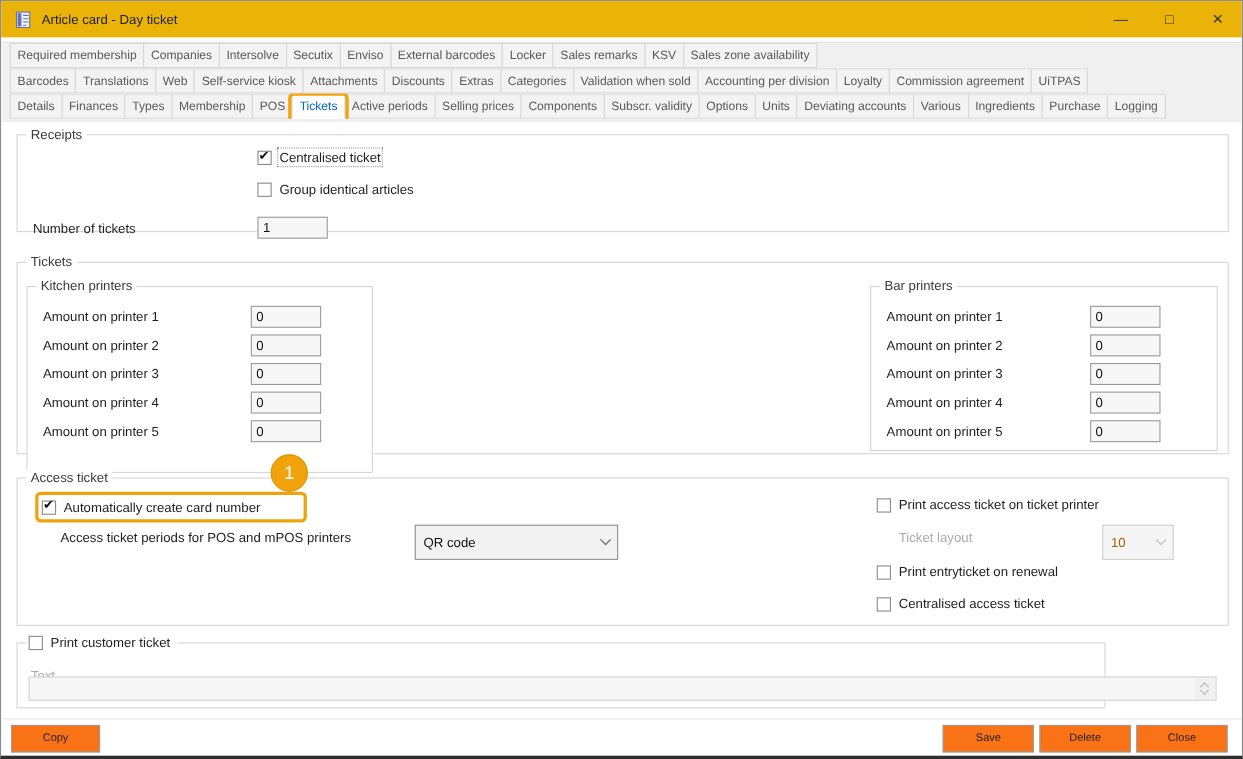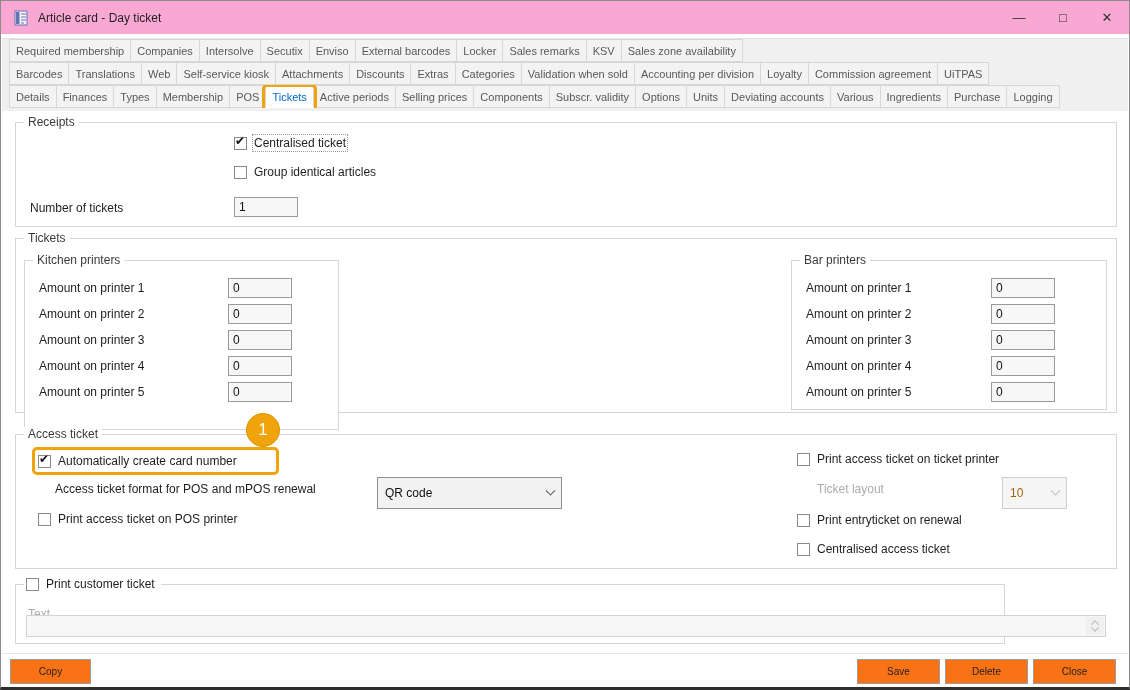--- a/index.html
+++ b/index.html
@@ -12,21 +12,21 @@
     position: relative;
     width: 1130px; height: 690px;
     background: #fff;
     border: 1px solid #8c8c8c;
     border-bottom: 3px solid #2e2e2e;
     overflow: hidden;
   }
   
   .titlebar {
     position: absolute; top: 0; left: 0; right: 0; height: 33px;
-    background: #f9a8d4;
+    background: #eab308;
     display: flex; align-items: center;
   }
   .title-icon { margin-left: 12px; width: 16px; height: 16px; flex: none; }
   .title-text { margin-left: 9px; font-size: 12px; color: #1f1f1f; }
   .win-controls { margin-left: auto; display: flex; height: 100%; }
   .win-btn {
     width: 44px; height: 100%;
     display: flex; align-items: center; justify-content: center;
     font-size: 13px; color: #333; cursor: default;
   }
@@ -204,21 +204,21 @@
         <div class="tab">Options</div>
         <div class="tab">Units</div>
         <div class="tab">Deviating accounts</div>
         <div class="tab">Various</div>
         <div class="tab">Ingredients</div>
         <div class="tab">Purchase</div>
         <div class="tab">Logging</div>
       </div>
   </div>
 
-  <div class="group" style="left:14px;top:121px;width:1102px;height:105px;">
+  <div class="group" style="left:14px;top:121px;width:1102px;height:89px;">
     <span class="legend">Receipts</span>
     <label class="check checked" style="left:218px;top:12px;">
       <span class="box">
           <span class="mark">✔</span>
         </span>
       <span class="lbl focus-dotted">Centralised ticket</span>
     </label>
     <label class="check" style="left:218px;top:41px;">
       <span class="box"></span>
       <span class="lbl">Group identical articles</span>
@@ -263,30 +263,26 @@
     <span class="ann-rect" style="left:16px;top:12px;width:247px;height:28px;"></span>
     <span class="ann-badge" style="left:230px;top:-22px;">1</span>
 
     <label class="check checked" style="left:22px;top:18px;">
       <span class="box">
           <span class="mark">✔</span>
         </span>
       <span class="lbl">Automatically create card number</span>
     </label>
 
-    <span class="flabel" style="left:39px;top:47px;">Access ticket format for POS and mPOS renewal</span>
+    <span class="flabel" style="left:39px;top:47px;">Access ticket periods for POS and mPOS printers</span>
     <div class="combo" style="left:361px;top:42px;width:185px;height:22px;">
       <span>QR code</span>
       <span class="chev"></span>
     </div>
 
-    <label class="check" style="left:22px;top:76px;">
-      <span class="box"></span>
-      <span class="lbl">Print access ticket on POS printer</span>
-    </label>
 
     <label class="check" style="left:781px;top:16px;">
       <span class="box"></span>
       <span class="lbl">Print access ticket on ticket printer</span>
     </label>
 
     <span class="flabel graylabel" style="left:801px;top:47px;">Ticket layout</span>
     <div class="combo disabled" style="left:986px;top:42px;width:65px;height:22px;">
       <span>10</span>
       <span class="chev"></span>

